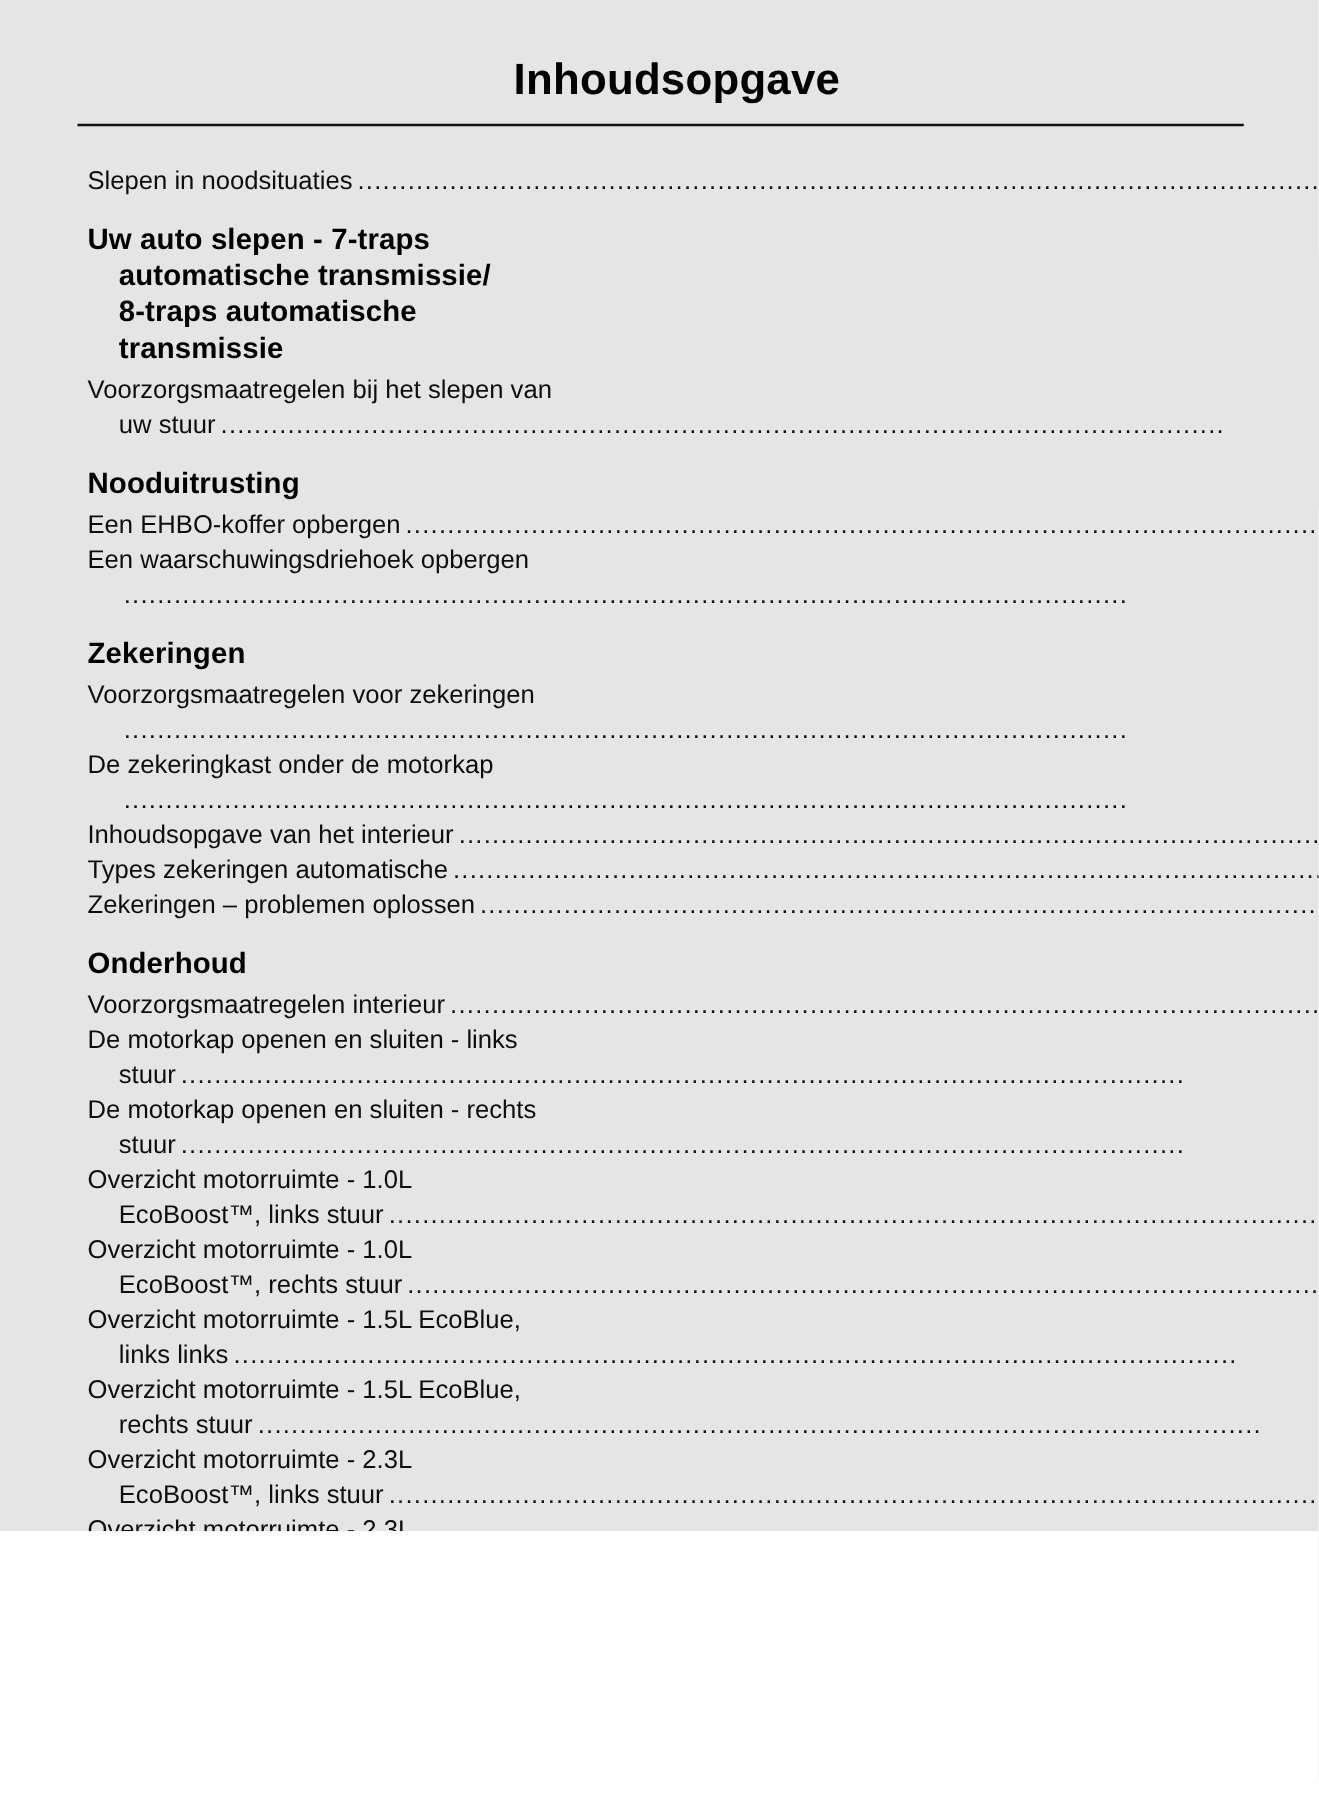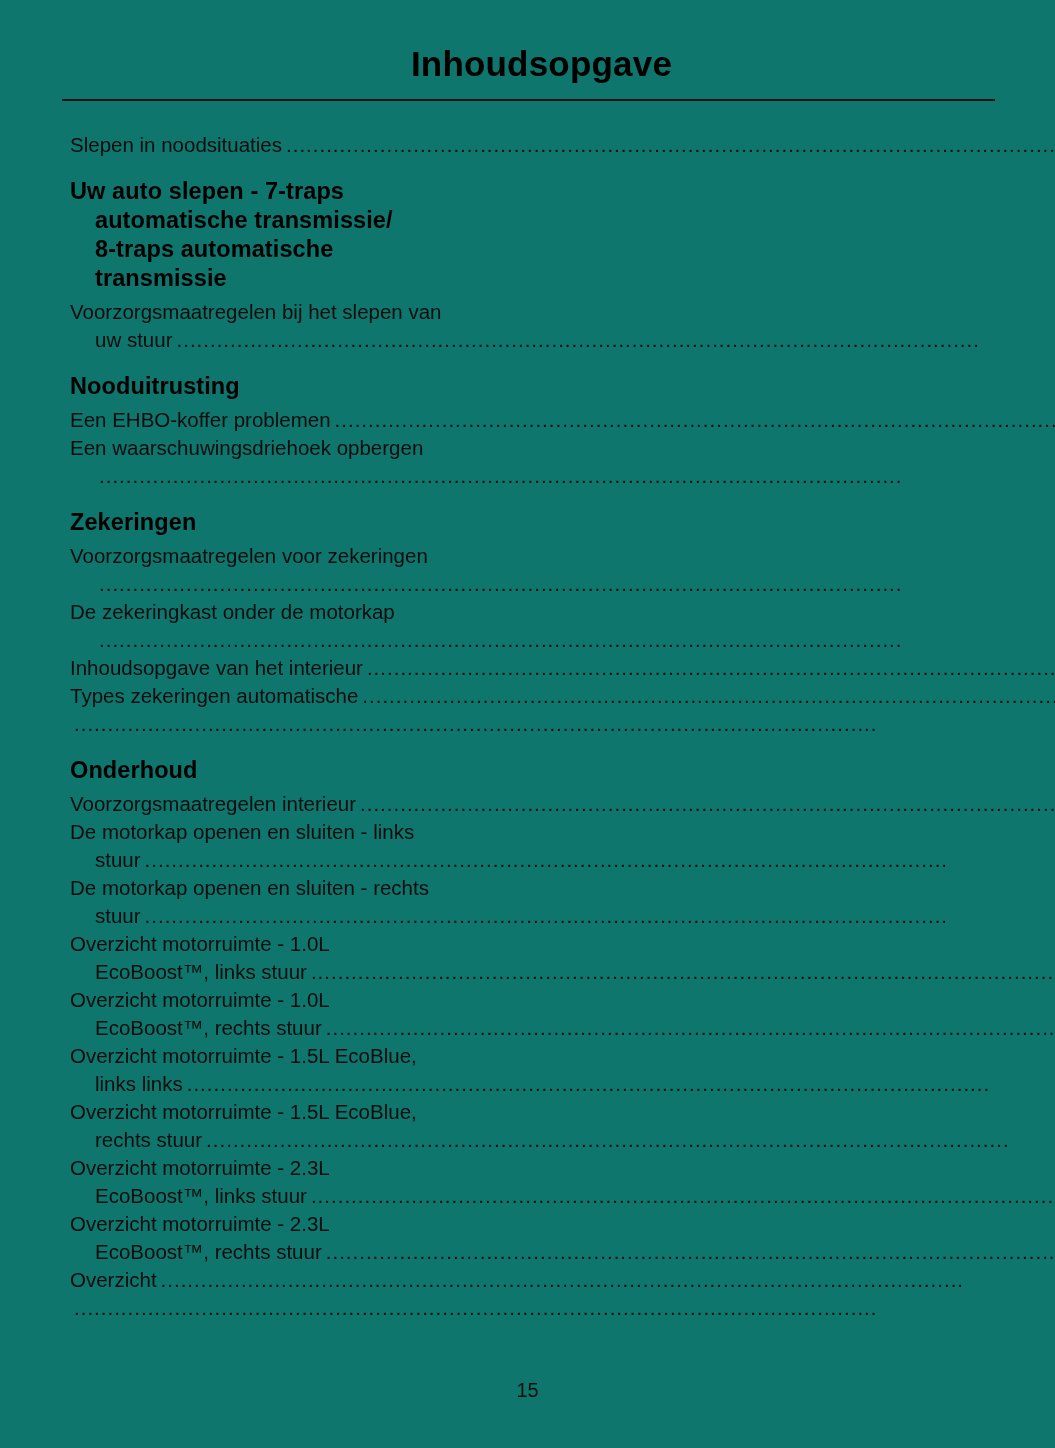--- a/index.html
+++ b/index.html
@@ -2,22 +2,22 @@
 <html><head>
 <meta charset="utf-8">
 <style>
   * { margin: 0; padding: 0; box-sizing: border-box; }
   html, body { background: #ffffff; }
   body { font-family: "Liberation Sans", sans-serif; color: #111; }
 
   .page {
     position: relative;
     width: 1055px;
-    height: 1448px;
-    background: #0f766e;
+    height: 1225px;
+    background: #e5e5e5;
     padding: 44px 42px 0 70px;
     overflow: hidden;
     margin: 0 auto;
   }
 
   .title {
     text-align: center;
     font-size: 35px;
     font-weight: bold;
     color: #000;
@@ -117,21 +117,21 @@
           <div class="entry-line lastline cont">
             <span class="entry-text">uw stuur</span>
             <span class="dots"></span>
           </div>
         </div>
         <div class="toc-heading">
           <div class="heading-line">Nooduitrusting</div>
         </div>
         <div class="toc-entry">
           <div class="entry-line lastline">
-            <span class="entry-text">Een EHBO-koffer problemen</span>
+            <span class="entry-text">Een EHBO-koffer opbergen</span>
             <span class="dots"></span>
           </div>
         </div>
         <div class="toc-entry">
           <div class="entry-line">Een waarschuwingsdriehoek opbergen</div>
           <div class="entry-line lastline cont">
             <span class="entry-text"></span>
             <span class="dots"></span>
           </div>
         </div>
@@ -159,20 +159,21 @@
           </div>
         </div>
         <div class="toc-entry">
           <div class="entry-line lastline">
             <span class="entry-text">Types zekeringen automatische</span>
             <span class="dots"></span>
           </div>
         </div>
         <div class="toc-entry">
           <div class="entry-line lastline">
+            <span class="entry-text">Zekeringen – problemen oplossen</span>
             <span class="dots"></span>
           </div>
         </div>
         <div class="toc-heading">
           <div class="heading-line">Onderhoud</div>
         </div>
         <div class="toc-entry">
           <div class="entry-line lastline">
             <span class="entry-text">Voorzorgsmaatregelen interieur</span>
             <span class="dots"></span>
@@ -242,16 +243,13 @@
         </div>
         <div class="toc-entry">
           <div class="entry-line lastline">
             <span class="dots"></span>
           </div>
         </div>
       </div>
 
   </main>
 
-  <footer class="footer">
-    <span>15</span>
-  </footer>
 </div>
 
 </body></html>

